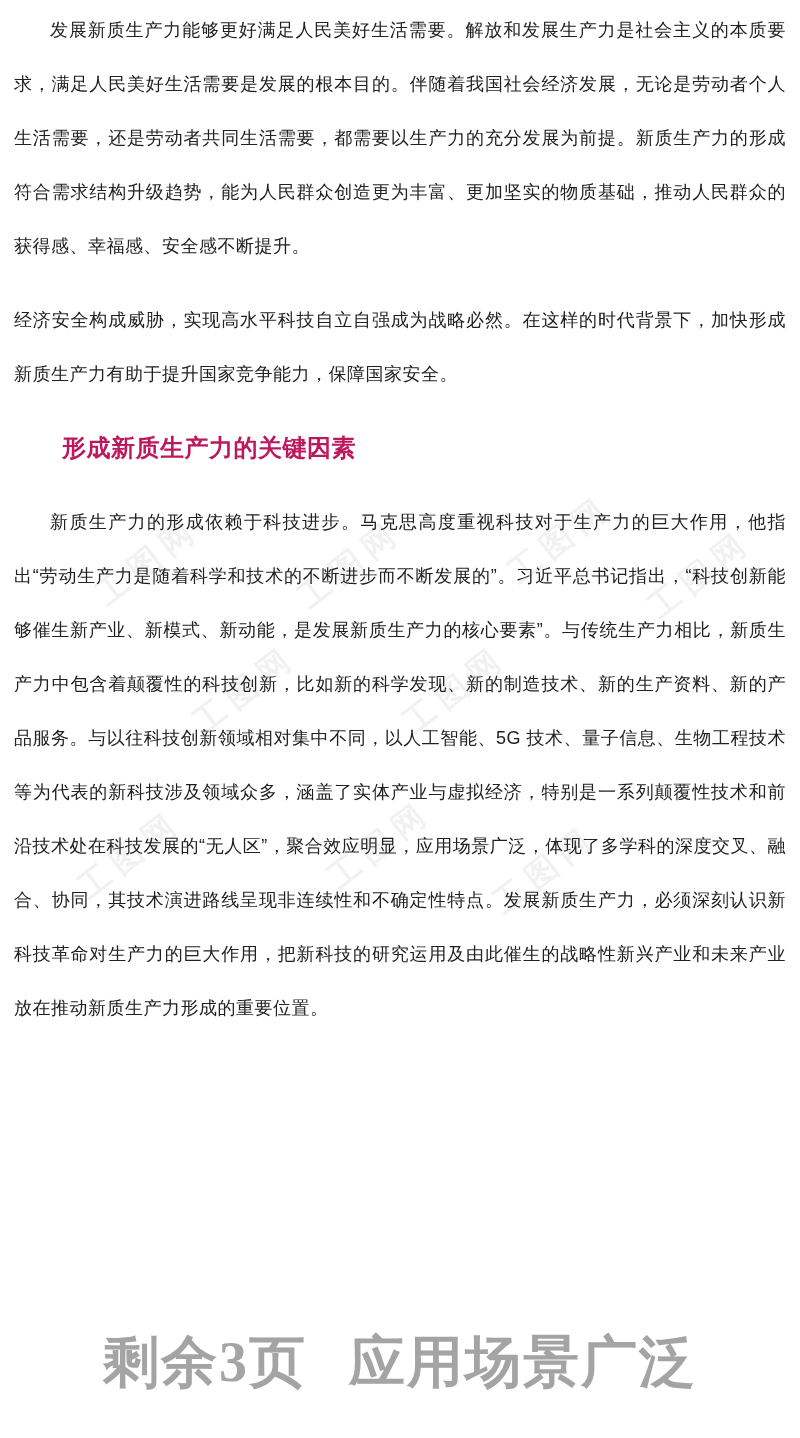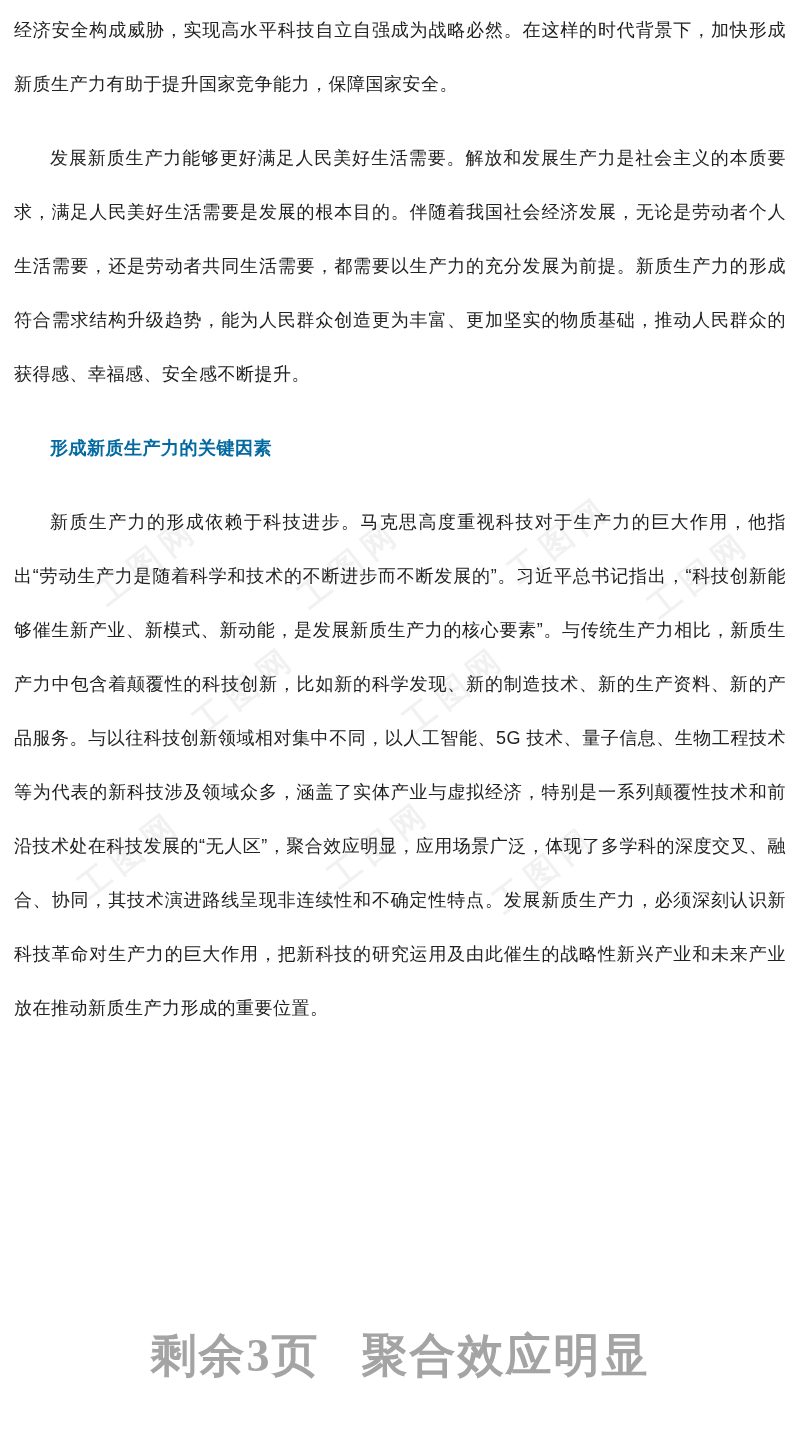--- a/index.html
+++ b/index.html
@@ -26,23 +26,23 @@
     letter-spacing: 0.5px;
   }
   .para {
     margin: 0 0 20px 0;
   }
   .para.indent {
     text-indent: 2em;
   }
   .heading {
     margin: 0 0 20px 0;
-    font-size: 18px;
+    font-size: 24px;
     font-weight: 700;
-    color: #0369a1;
+    color: #be185d;
     text-indent: 2em;
     line-height: 54px;
   }
   .watermark-layer {
     position: absolute;
     inset: 0;
     z-index: 1;
     pointer-events: none;
   }
   .wm {
@@ -59,21 +59,21 @@
     position: absolute;
     z-index: 3;
     top: 1325px;
     left: 0;
     width: 100%;
     display: flex;
     justify-content: center;
     align-items: baseline;
     gap: 42px;
     font-family: "Liberation Serif", "DejaVu Serif", serif;
-    font-size: 46px;
+    font-size: 56px;
     font-weight: 700;
     letter-spacing: 2px;
   }
 </style>
 </head>
 <body>
 
 <div class="page">
 
   <div class="watermark-layer">
@@ -82,24 +82,24 @@
       <span class="wm" style="left: 560px; top: 540px;">工图网</span>
       <span class="wm" style="left: 700px; top: 575px;">工图网</span>
       <span class="wm" style="left: 245px; top: 690px;">工图网</span>
       <span class="wm" style="left: 455px; top: 690px;">工图网</span>
       <span class="wm" style="left: 130px; top: 855px;">工图网</span>
       <span class="wm" style="left: 380px; top: 845px;">工图网</span>
       <span class="wm" style="left: 545px; top: 870px;">工图网</span>
     </div>
 
   <div class="content">
+    <p class="para indent">发展新质生产力能够更好满足人民美好生活需要。解放和发展生产力是社会主义的本质要求，满足人民美好生活需要是发展的根本目的。伴随着我国社会经济发展，无论是劳动者个人生活需要，还是劳动者共同生活需要，都需要以生产力的充分发展为前提。新质生产力的形成符合需求结构升级趋势，能为人民群众创造更为丰富、更加坚实的物质基础，推动人民群众的获得感、幸福感、安全感不断提升。</p>
     <p class="para">经济安全构成威胁，实现高水平科技自立自强成为战略必然。在这样的时代背景下，加快形成新质生产力有助于提升国家竞争能力，保障国家安全。</p>
-    <p class="para indent">发展新质生产力能够更好满足人民美好生活需要。解放和发展生产力是社会主义的本质要求，满足人民美好生活需要是发展的根本目的。伴随着我国社会经济发展，无论是劳动者个人生活需要，还是劳动者共同生活需要，都需要以生产力的充分发展为前提。新质生产力的形成符合需求结构升级趋势，能为人民群众创造更为丰富、更加坚实的物质基础，推动人民群众的获得感、幸福感、安全感不断提升。</p>
     <h2 class="heading">形成新质生产力的关键因素</h2>
     <p class="para indent">新质生产力的形成依赖于科技进步。马克思高度重视科技对于生产力的巨大作用，他指出“劳动生产力是随着科学和技术的不断进步而不断发展的”。习近平总书记指出，“科技创新能够催生新产业、新模式、新动能，是发展新质生产力的核心要素”。与传统生产力相比，新质生产力中包含着颠覆性的科技创新，比如新的科学发现、新的制造技术、新的生产资料、新的产品服务。与以往科技创新领域相对集中不同，以人工智能、5G 技术、量子信息、生物工程技术等为代表的新科技涉及领域众多，涵盖了实体产业与虚拟经济，特别是一系列颠覆性技术和前沿技术处在科技发展的“无人区”，聚合效应明显，应用场景广泛，体现了多学科的深度交叉、融合、协同，其技术演进路线呈现非连续性和不确定性特点。发展新质生产力，必须深刻认识新科技革命对生产力的巨大作用，把新科技的研究运用及由此催生的战略性新兴产业和未来产业放在推动新质生产力形成的重要位置。</p>
   </div>
 
   <div class="footer" style="color: rgb(164, 164, 164);">
     <span>剩余3页</span>
-    <span>聚合效应明显</span>
+    <span>应用场景广泛</span>
   </div>
 
 </div>
 
 </body></html>

